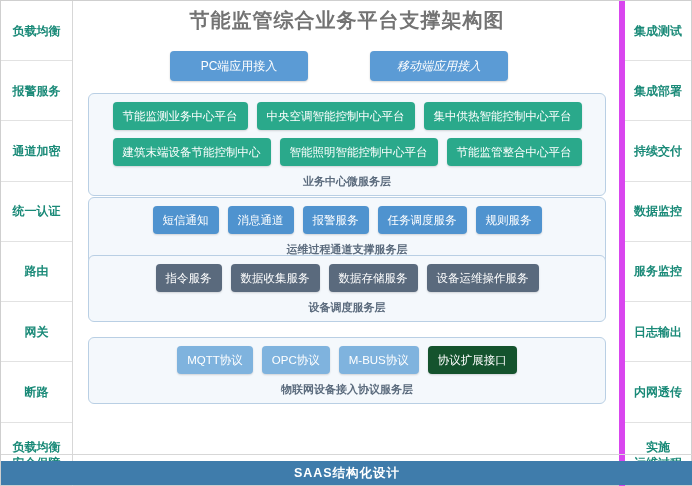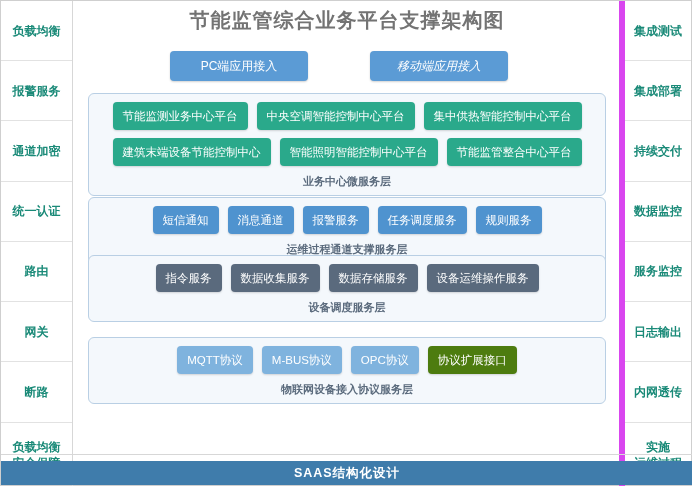--- a/index.html
+++ b/index.html
@@ -124,21 +124,21 @@
     color: #ffffff;
     padding: 0 10px;
     box-sizing: border-box;
     white-space: nowrap;
     box-shadow: 0 1px 2px rgba(0,0,0,0.15);
   }
   .chip.green { background: #2aa98b; }
   .chip.blue { background: #4f93cf; }
   .chip.slate { background: #5a6a7d; }
   .chip.lightblue { background: #7fb3de; }
-  .chip.teal-pale { background: #4d7c0f; }
+  .chip.teal-pale { background: #14532d; }
   .panel-caption {
     text-align: center;
     font-size: 11px;
     color: #5b6b7d;
     padding-bottom: 6px;
     margin-top: -2px;
     font-weight: bold;
   }
 
   .panel-1 { top: 60px; }
@@ -247,22 +247,22 @@
           <div class="chip slate">设备运维操作服务</div>
         </div>
       </div>
       <div class="panel-caption">设备调度服务层</div>
     </div>
 
     <div class="panel panel-4">
       <div class="panel-inner">
         <div class="row">
           <div class="chip lightblue">MQTT协议</div>
+          <div class="chip lightblue">OPC协议</div>
           <div class="chip lightblue">M-BUS协议</div>
-          <div class="chip lightblue">OPC协议</div>
           <div class="chip teal-pale">协议扩展接口</div>
         </div>
       </div>
       <div class="panel-caption">物联网设备接入协议服务层</div>
     </div>
 
   </div>
 
   <div class="bottom-spacer"></div>
   <div class="saas-bar">SAAS结构化设计</div>

